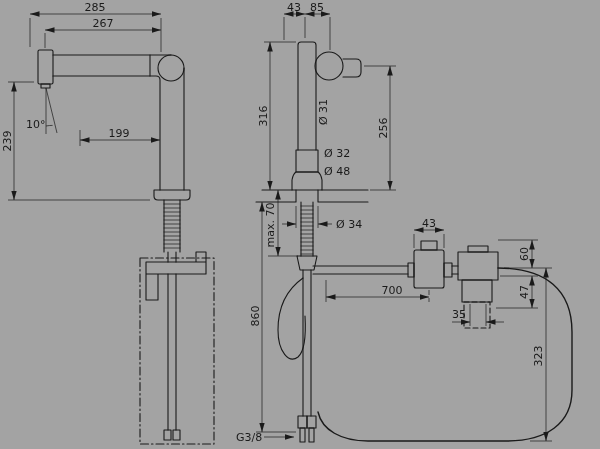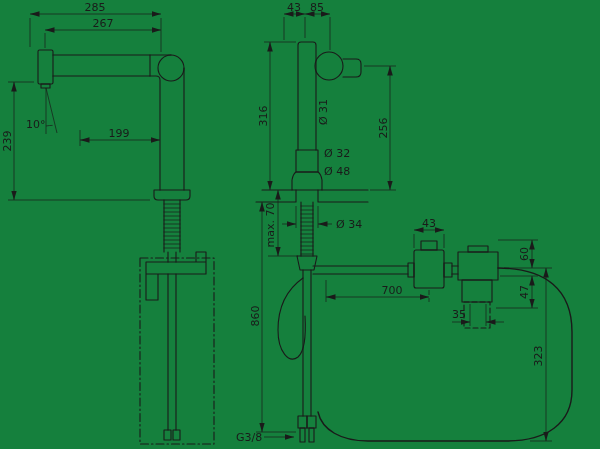--- a/index.html
+++ b/index.html
@@ -1,16 +1,16 @@
 <!DOCTYPE html>
 <html><head>
 <meta charset="utf-8">
 <style>
   html,body{margin:0;padding:0;background:#fff;}
-  .stage{position:relative;width:600px;height:449px;background:#15803d;overflow:hidden;}
+  .stage{position:relative;width:600px;height:449px;background:#a3a3a3;overflow:hidden;}
   svg{display:block;}
   .obj{stroke:#1a1a1a;stroke-width:1.1;fill:none;stroke-linejoin:round;stroke-linecap:round;}
   .hv{stroke-width:1.4;}
   .thin{stroke:#1a1a1a;stroke-width:0.7;fill:none;}
   .dashdot{stroke-dasharray:8 3 1.5 3;}
   .dash{stroke-dasharray:5 3;}
   text.dim{font-family:"DejaVu Sans",sans-serif;font-size:11px;fill:#1a1a1a;}
 </style>
 </head>
 <body>

